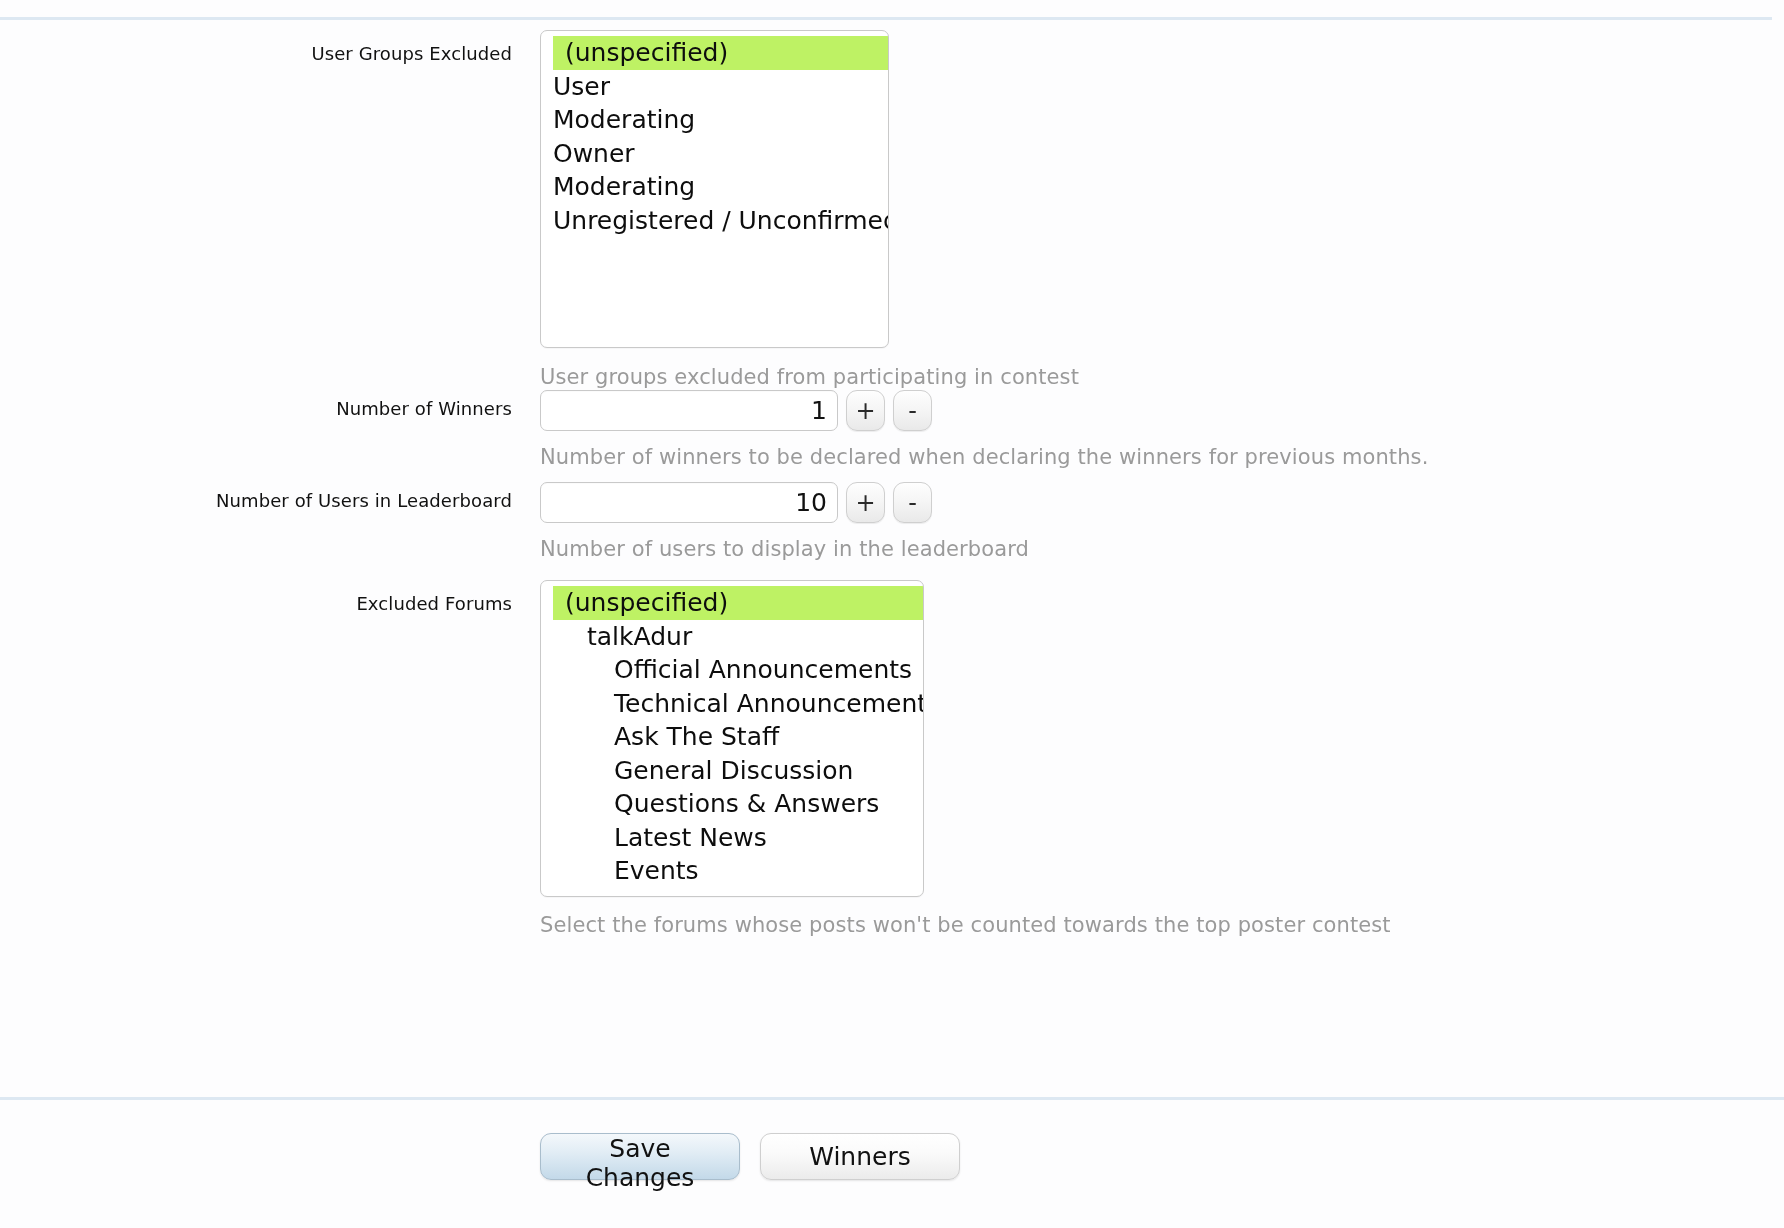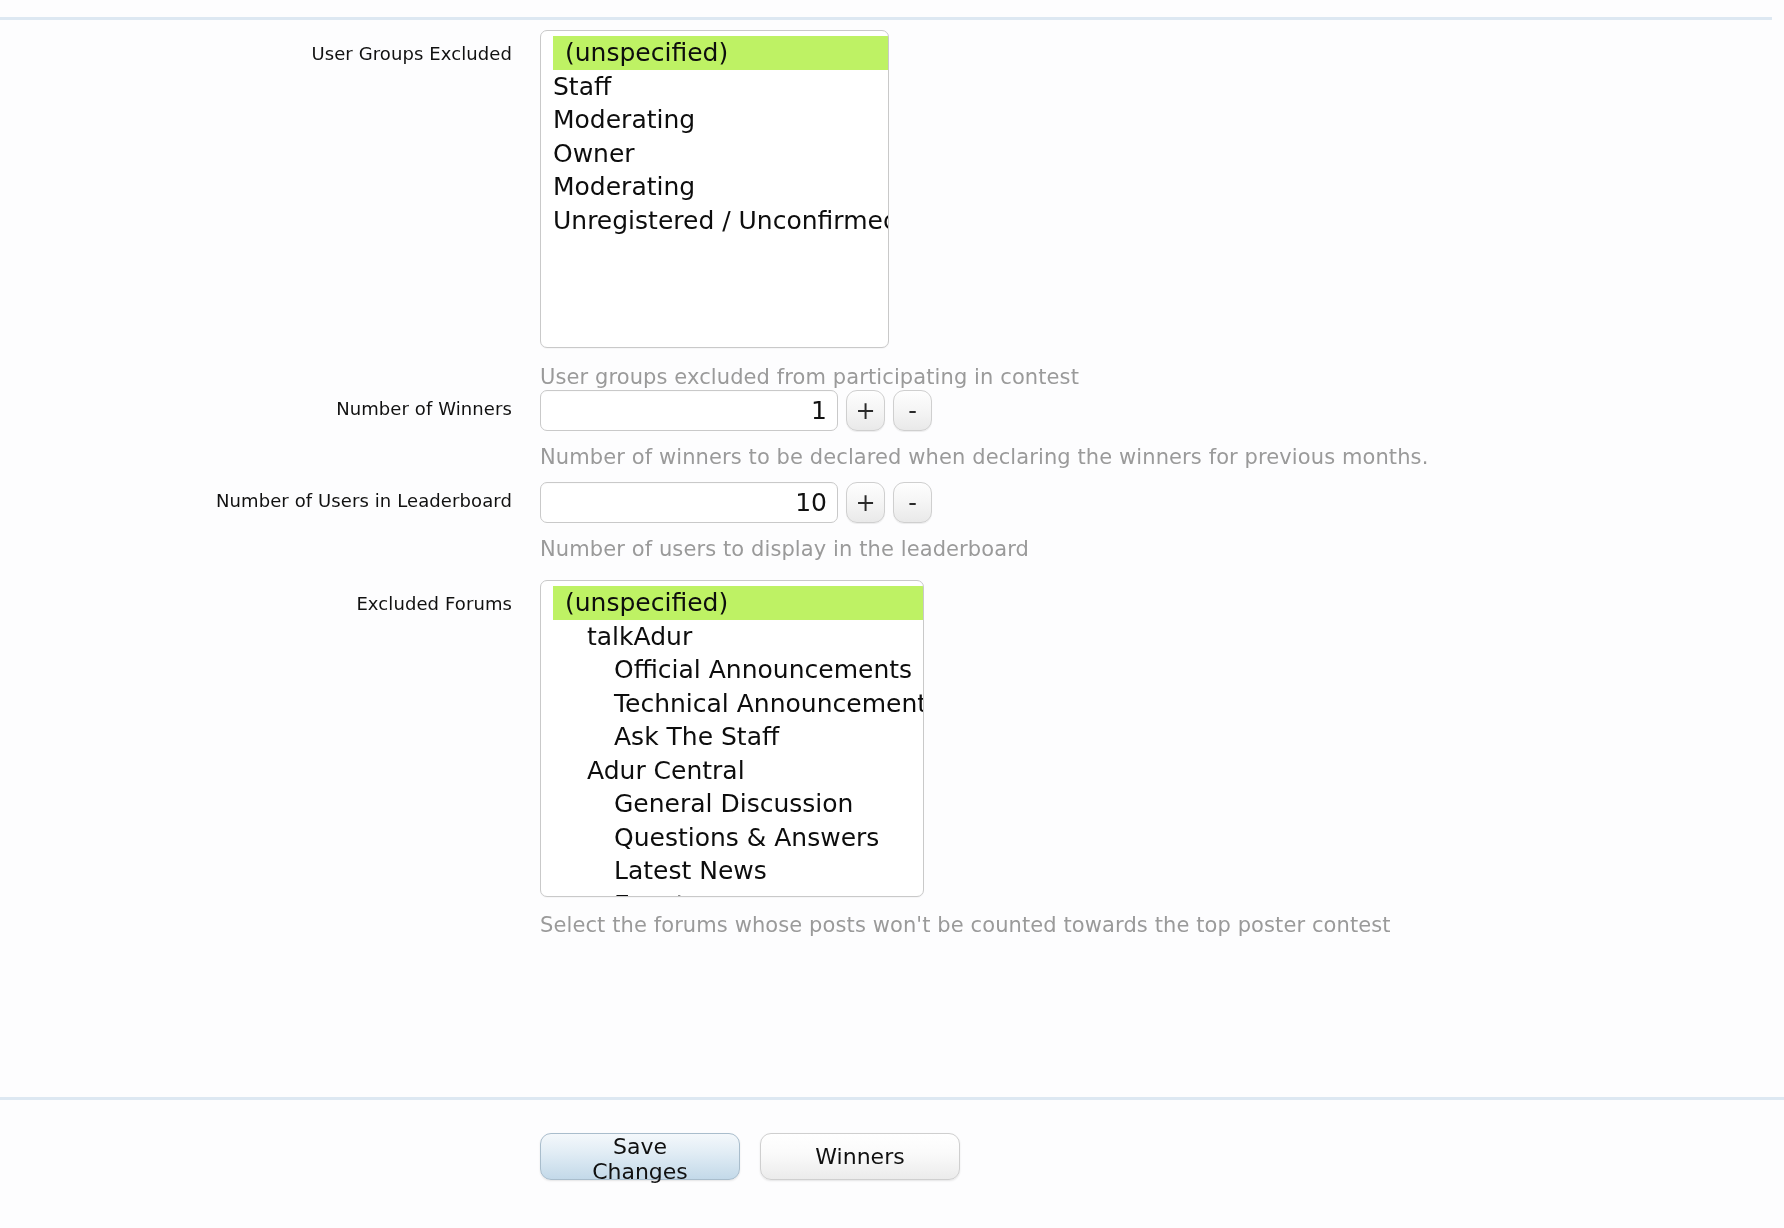--- a/index.html
+++ b/index.html
@@ -155,21 +155,21 @@
     position: absolute;
     left: 540px;
     top: 1133px;
     display: flex;
     align-items: center;
   }
   .btn {
     height: 47px;
     border-radius: 11px;
     font-family: "DejaVu Sans", sans-serif;
-    font-size: 22px;
+    font-size: 25px;
     color: #111111;
     cursor: pointer;
     padding: 0 24px;
     box-sizing: border-box;
     box-shadow: 0 1px 2px rgba(0,0,0,0.10);
   }
   .btn-primary {
     border: 1px solid #a9bdcc;
     background: linear-gradient(to bottom, #f4f8fb 0%, #e2edf5 40%, #c3d9e9 100%);
     width: 200px;
@@ -188,21 +188,21 @@
 
   <div class="divider-top"></div>
 
   <div class="form-area">
 
     <div class="row" style="height:370px;">
       <div class="label-col" style="top:23px;">User Groups Excluded</div>
       <div class="field-col" style="top:10px;">
         <div class="listbox" id="groups-listbox">
           <div class="opt selected">(unspecified)</div>
-          <div class="opt">Staff</div>
+          <div class="opt">User</div>
           <div class="opt">Moderating</div>
           <div class="opt">Owner</div>
           <div class="opt">Moderating</div>
           <div class="opt">Unregistered / Unconfirmed</div>
         </div>
         <div class="hint" style="margin-top:17px;">User groups excluded from participating in contest</div>
       </div>
     </div>
 
     <div class="row" style="height:92px;">
@@ -231,21 +231,20 @@
 
     <div class="row" style="height:360px;">
       <div class="label-col" style="top:20px;">Excluded Forums</div>
       <div class="field-col" style="top:7px;">
         <div class="listbox" id="forums-listbox">
           <div class="opt selected">(unspecified)</div>
           <div class="opt lvl1">talkAdur</div>
           <div class="opt lvl2">Official Announcements</div>
           <div class="opt lvl2">Technical Announcements</div>
           <div class="opt lvl2">Ask The Staff</div>
-          <div class="opt lvl1">Adur Central</div>
           <div class="opt lvl2">General Discussion</div>
           <div class="opt lvl2">Questions &amp; Answers</div>
           <div class="opt lvl2">Latest News</div>
           <div class="opt lvl2">Events</div>
 
         </div>
         <div class="hint" style="margin-top:16px;">Select the forums whose posts won't be counted towards the top poster contest</div>
       </div>
     </div>
 

